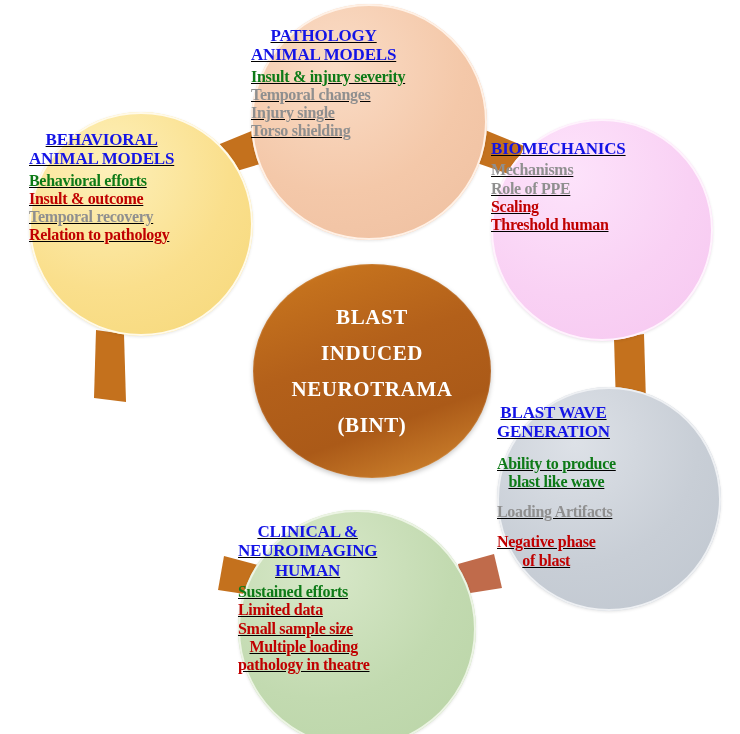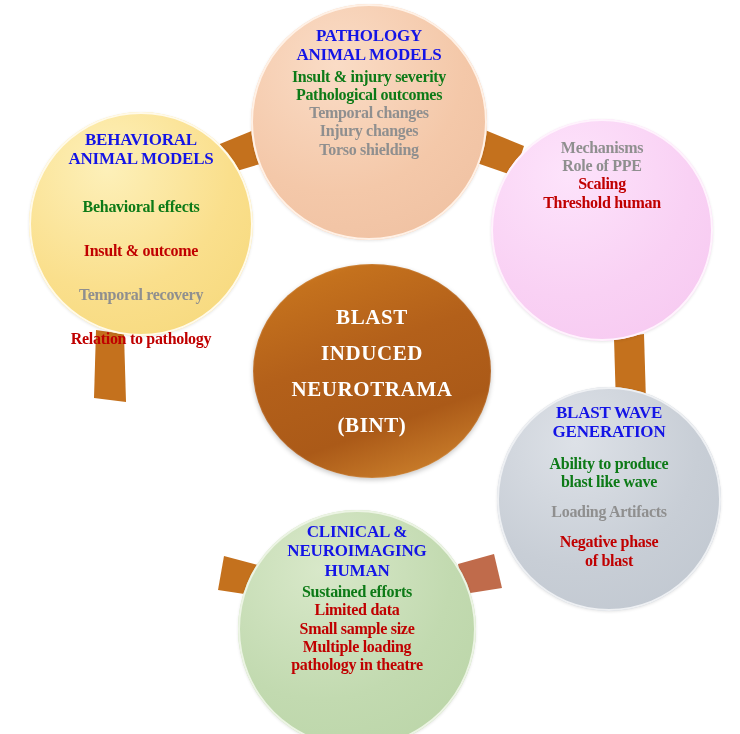--- a/index.html
+++ b/index.html
@@ -23,24 +23,25 @@
   }
 
   
   .node {
     position: absolute;
     border-radius: 50%;
     z-index: 2;
     box-sizing: border-box;
     display: flex;
     flex-direction: column;
-    align-items: center;
+    align-items: flex-start;
     justify-content: flex-start;
     text-align: center;
     line-height: 1.14;
+    text-decoration: underline;
   }
   .node .title {
     color: #1414e6;
     font-weight: bold;
     font-size: 17px;
     letter-spacing: -0.2px;
     white-space: pre-line;
     margin-bottom: 3px;
   }
   .node .item {
@@ -58,21 +59,20 @@
     left: 251px; top: 4px; width: 236px; height: 236px;
     background: radial-gradient(circle at 36% 26%, #fadcc6 0%, #f4c8a9 55%, #eebfa0 100%);
     box-shadow: inset 0 0 0 2px #fff1e6, 0 1px 3px rgba(0,0,0,0.10);
     padding-top: 22px;
   }
   #node-behavioral {
     left: 29px; top: 112px; width: 224px; height: 224px;
     background: radial-gradient(circle at 35% 25%, #fdf0b9 0%, #fadf8c 55%, #f5d778 100%);
     box-shadow: inset 0 0 0 2px #fffaea, 0 1px 3px rgba(0,0,0,0.10);
     padding-top: 18px;
-    gap: 26px;
   }
   #node-biomechanics {
     left: 491px; top: 119px; width: 222px; height: 222px;
     background: radial-gradient(circle at 35% 25%, #fde3fb 0%, #f9d1f4 55%, #f6c7f0 100%);
     box-shadow: inset 0 0 0 2px #fff3fd, 0 1px 3px rgba(0,0,0,0.10);
     padding-top: 20px;
   }
   #node-repetitive {
     left: 30px; top: 384px; width: 232px; height: 232px;
     background: radial-gradient(circle at 35% 25%, #d6e5f3 0%, #bcd2e7 55%, #b2cae2 100%);
@@ -140,36 +140,36 @@
   </svg>
 
   <svg class="connector" style="left:450px; top:540px;" width="90" height="80" viewBox="0 0 90 80">
     <polygon points="8,24 44,14 52,48 14,54" fill="#c06b4b"></polygon>
   </svg>
 
   <div class="node" id="node-pathology">
     <div class="title">PATHOLOGY
 ANIMAL MODELS</div>
     <div class="item green">Insult &amp; injury severity</div>
-    <div class="item green">Pathological outcomes</div>
     <div class="item gray">Temporal changes</div>
-    <div class="item gray">Injury changes</div>
+    <div class="item gray">Injury single</div>
     <div class="item gray">Torso shielding</div>
   </div>
 
   <div class="node" id="node-behavioral">
     <div class="title">BEHAVIORAL
 ANIMAL MODELS</div>
-    <div class="item green">Behavioral effects</div>
+    <div class="item green">Behavioral efforts</div>
     <div class="item red">Insult &amp; outcome</div>
     <div class="item gray">Temporal recovery</div>
     <div class="item red">Relation to pathology</div>
   </div>
 
   <div class="node" id="node-biomechanics">
+    <div class="title">BIOMECHANICS</div>
     <div class="item gray">Mechanisms</div>
     <div class="item gray">Role of PPE</div>
     <div class="item red">Scaling</div>
     <div class="item red">Threshold human</div>
   </div>
 
 
   <div class="node" id="node-blastwave">
     <div class="title">BLAST WAVE
 GENERATION</div>

